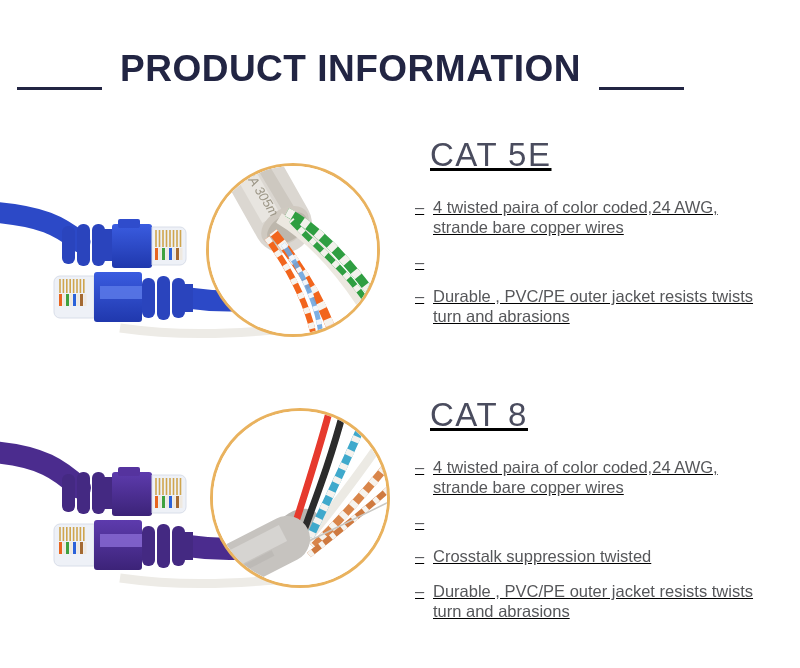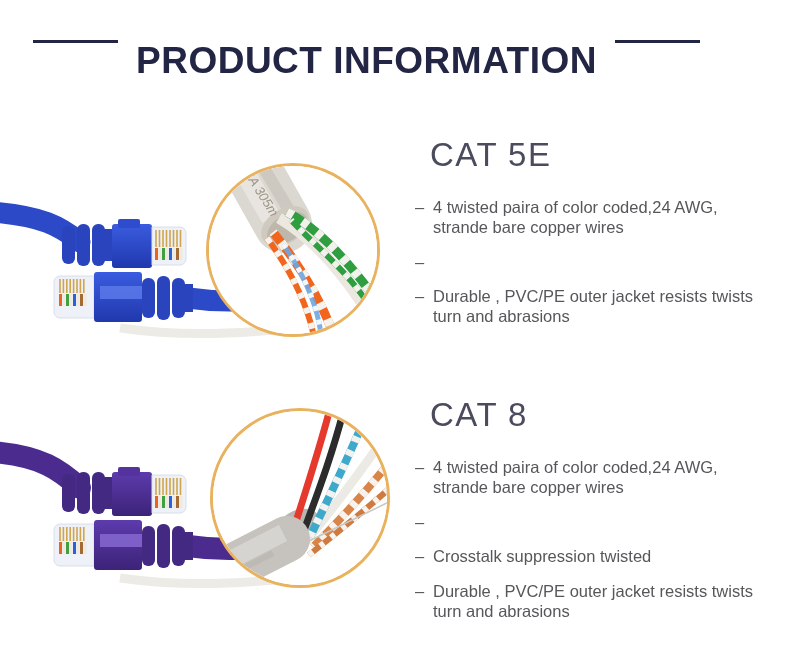--- a/index.html
+++ b/index.html
@@ -3,39 +3,39 @@
 <meta charset="utf-8">
 <style>
   html,body{margin:0;padding:0;background:#ffffff;}
   .canvas{
     position:relative;width:800px;height:668px;background:#fff;overflow:hidden;
     font-family:"Liberation Sans","DejaVu Sans",sans-serif;
   }
   
   .header{
     position:absolute;top:40px;left:0;width:701px;height:50px;
-    display:flex;align-items:flex-start;justify-content:center;margin-left:16px;
+    display:flex;align-items:flex-end;justify-content:center;
   }
   .rule{width:85px;height:3px;background:var(--accent,#222543);}
   .page-title{
     margin:0 18px;font-size:37px;font-weight:bold;letter-spacing:.5px;
     color:var(--accent,#222543);white-space:nowrap;
   }
   
   .cable{position:absolute;left:0;}
   #cable1{top:190px;}
   #cable2{top:438px;}
   .inset{
     position:absolute;border:3px solid var(--circle_border,#e9b25e);
     border-radius:50%;background:#fff;overflow:hidden;
   }
   #inset1{top:163px;left:206px;width:168px;height:168px;}
   #inset2{top:408px;left:210px;width:174px;height:174px;}
   
-  .info{position:absolute;left:415px;width:345px;}
+  .info{position:absolute;left:415px;width:345px;text-decoration:underline;}
   #info1{top:136px;}
   #info2{top:396px;}
   .cat-heading{
     margin:0 0 24px 15px;font-size:33px;font-weight:400;letter-spacing:1.5px;
     color:var(--heading,#4a4c5e);
   }
   .bullets{list-style:none;margin:0;padding:0;}
   .bullets li{
     display:flex;font-size:16.5px;line-height:1.2;margin-bottom:15px;
     color:var(--body_text,#56575a);

